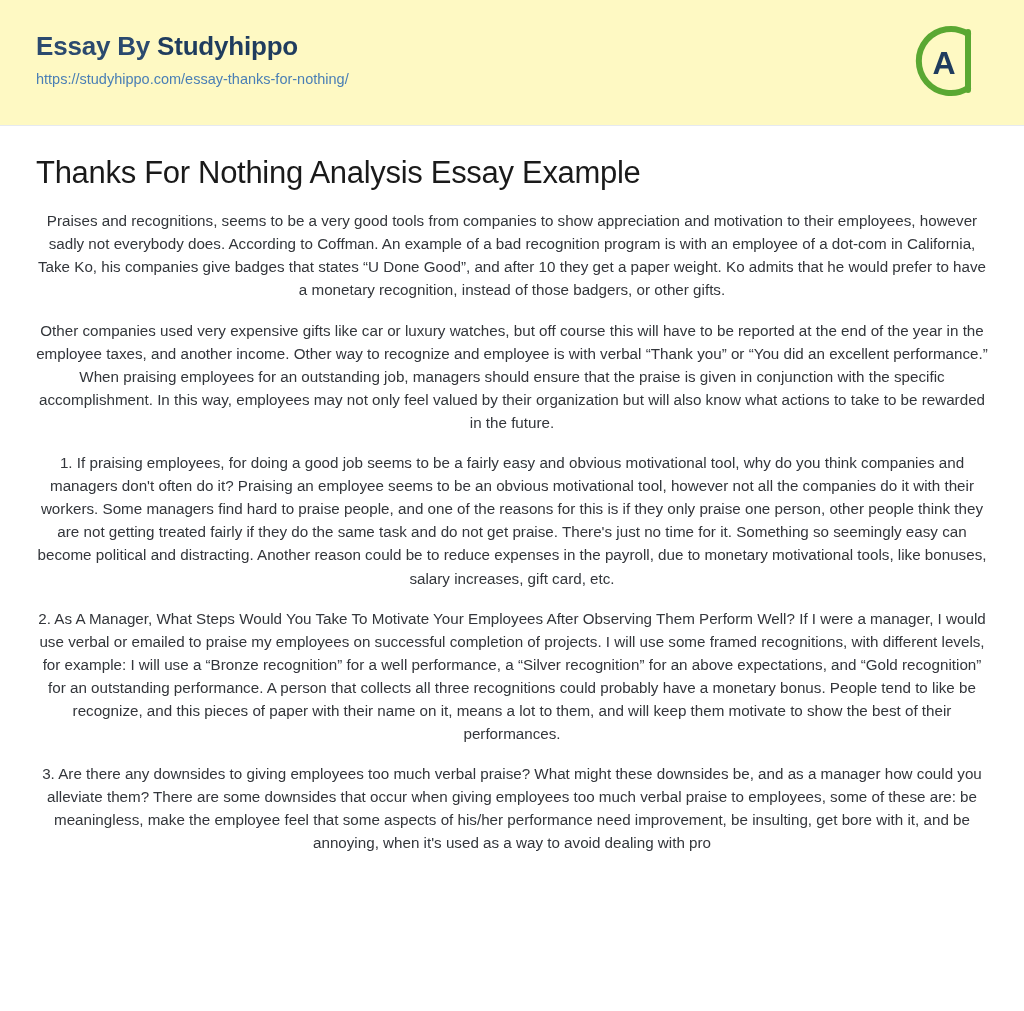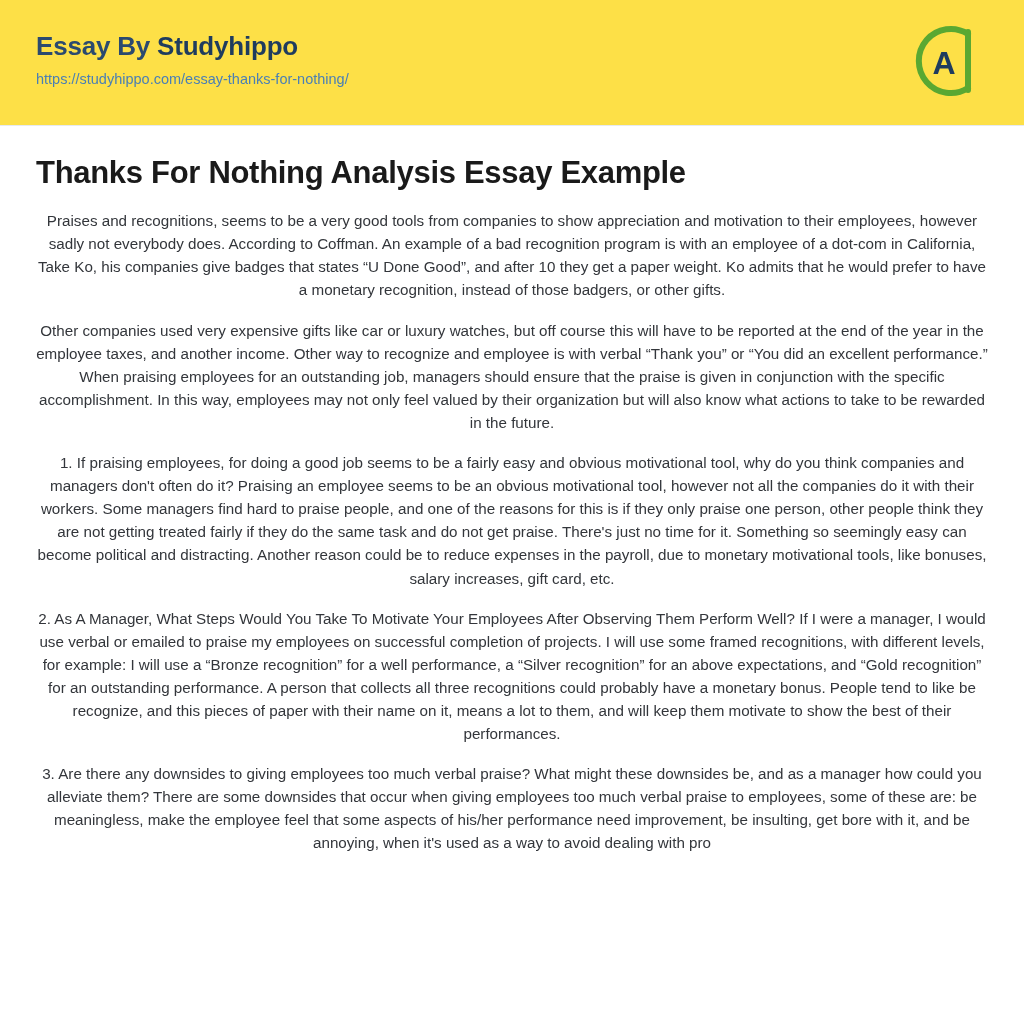--- a/index.html
+++ b/index.html
@@ -16,21 +16,21 @@
   }
   .page {
     width: 1024px;
     height: 1011px;
     position: relative;
     box-sizing: border-box;
   }
   
   .header {
     height: 126px;
-    background: #fde047;
+    background: #fef9c3;
     border-bottom: 1px solid #e6eaf0;
     box-sizing: border-box;
     padding: 32px 36px 0 36px;
     position: relative;
   }
   .brand {
     font-size: 26px;
     font-weight: bold;
     color: #2b4a6f;
     letter-spacing: -0.2px;
@@ -54,21 +54,21 @@
   }
   .logo svg {
     display: block;
   }
   
   .content {
     padding: 28px 36px 0 36px;
   }
   .doc-title {
     font-size: 31px;
-    font-weight: bold;
+    font-weight: normal;
     color: #1a1a1a;
     letter-spacing: -0.3px;
     margin: 0 0 18px 0;
     line-height: 1.2;
   }
   .para {
     font-size: 15.2px;
     line-height: 1.52;
     color: #33363b;
     margin: 0 0 17px 0;

